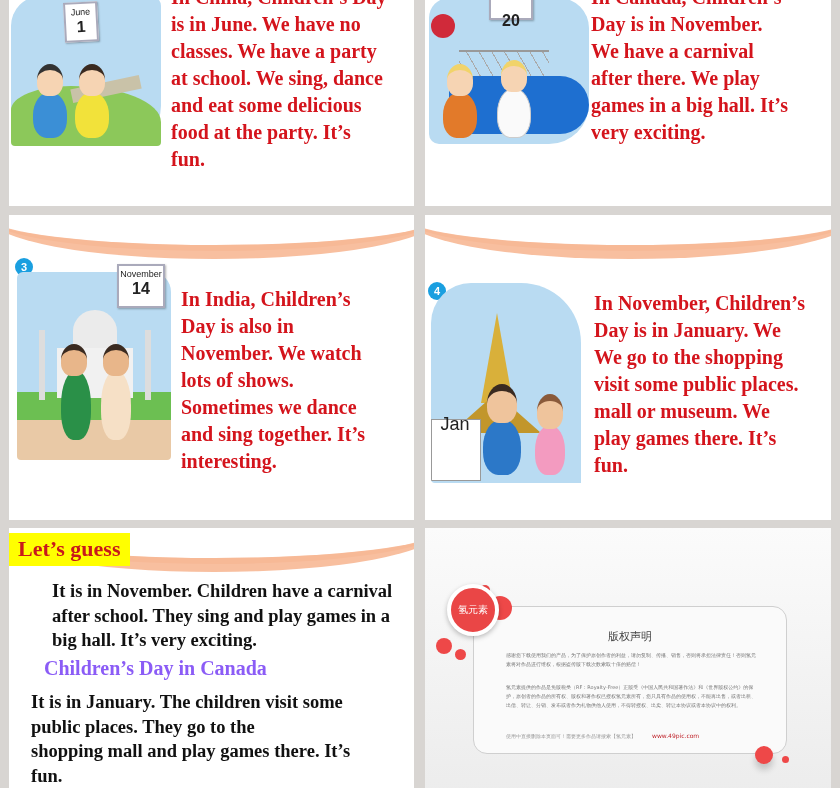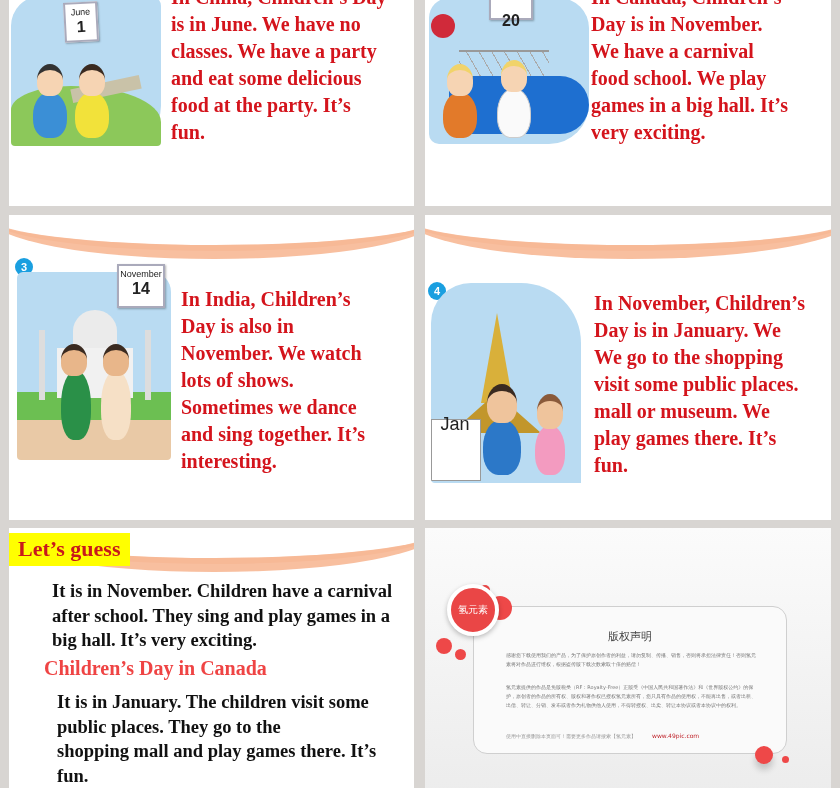--- a/index.html
+++ b/index.html
@@ -18,21 +18,21 @@
   .story { position:absolute; color:#d4141c; font-weight:bold; font-size:20px; line-height:27px; }
   .scene { position:absolute; border-radius:4px; overflow:hidden; }
   .sky { position:absolute; inset:0; background:#b9dbf2; }
   .cal { position:absolute; background:#fff; border:2px solid #aab; text-align:center; font-family:"Liberation Sans", sans-serif; color:#222; box-shadow:1px 1px 2px rgba(0,0,0,.3);}
   .cal .m { font-size:9px; display:block; line-height:11px; margin-top:3px;}
   .cal .d { font-size:16px; font-weight:bold; display:block; line-height:18px; }
   .badge { position:absolute; width:18px; height:18px; border-radius:50%; background:#1a9fe0; color:#fff; font-family:"Liberation Sans", sans-serif; font-size:11px; font-weight:bold; text-align:center; line-height:18px; }
   .kid { position:absolute; border-radius:50% 50% 40% 40%; }
   .guess-label { position:absolute; left:0; top:5px; background:#ffff00; color:#c8181c; font-weight:bold; font-size:22px; padding:3px 10px 4px 9px; }
   .black-text { position:absolute; color:#111; font-weight:bold; font-size:18.5px; line-height:24.5px; }
-  .blue-text { position:absolute; color:#ef4444; font-weight:bold; font-size:20px; }
+  .blue-text { position:absolute; color:#8b5cf6; font-weight:bold; font-size:20px; }
   .card { position:absolute; left:48px; top:78px; width:312px; height:146px; border:1.5px solid #cfcfcf; border-radius:14px; background:#fafafa; }
   .card-title { position:absolute; left:0; right:0; top:22px; text-align:center; font-family:"DejaVu Sans", sans-serif; font-size:11px; color:#444; }
   .card-p { position:absolute; left:32px; width:250px; font-family:"DejaVu Sans", sans-serif; font-size:5px; line-height:9px; color:#777; }
   .card-foot { position:absolute; left:32px; top:126px; font-family:"DejaVu Sans", sans-serif; font-size:5px; color:#999; }
   .card-url { position:absolute; left:178px; top:125px; font-family:"DejaVu Sans", sans-serif; font-size:6px; color:#c0262d; }
   .dot { position:absolute; border-radius:50%; background:#ee4848; }
   .logo { position:absolute; left:22px; top:56px; width:44px; height:44px; border-radius:50%; background:#ea4646; border:4px solid #fff; box-shadow:0 2px 5px rgba(0,0,0,.25); color:#fff; font-family:"DejaVu Sans", sans-serif; font-size:10px; text-align:center; line-height:44px; }
 </style>
 </head>
 <body>
@@ -48,20 +48,21 @@
     <div class="kid" style="left:68px;bottom:50px;width:26px;height:26px;background:#f6d4b3;border-top:6px solid #3a2a20;"></div>
   </div>
   <div class="cal" style="left:55px;top:12px;width:30px;height:36px;transform:rotate(-3deg);">
     <span class="m">June</span>
     <span class="d">1</span>
   </div>
   <div class="story" style="left:162px; top:-6px; width:240px;">
     <div>In China, Children’s Day</div>
     <div>is in June. We have no</div>
     <div>classes. We have a party</div>
+    <div>at school. We sing, dance</div>
     <div>and eat some delicious</div>
     <div>food at the party. It’s</div>
     <div>fun.</div>
   </div>
 </div>
 
 <div class="panel p2">
   <div class="scene" style="left:4px; top:8px; width:160px; height:146px;">
     <div class="sky" style="border-radius:20px 30px 40px 10px;"></div>
     <div style="position:absolute;left:30px;top:52px;width:90px;height:30px;border-top:2px solid #999;background:repeating-linear-gradient(60deg,transparent 0 10px,#aaa 10px 11px);"></div>
@@ -72,21 +73,21 @@
     <div class="kid" style="left:68px;bottom:6px;width:32px;height:48px;background:#fafafa;border:1px solid #ccc;"></div>
     <div class="kid" style="left:72px;bottom:52px;width:26px;height:26px;background:#f6d4b3;border-top:6px solid #f1d36a;"></div>
   </div>
   <div class="cal" style="left:64px;top:0px;width:40px;height:26px;">
     <span class="d" style="margin-top:20px;">20</span>
   </div>
   <div class="story" style="left:166px; top:-6px; width:240px;">
     <div>In Canada, Children’s</div>
     <div>Day is in November.</div>
     <div>We have a carnival</div>
-    <div>food school. We play</div>
+    <div>after there. We play</div>
     <div>games in a big hall. It’s</div>
     <div>very exciting.</div>
   </div>
 </div>
 
 <div class="panel p3">
   <div class="swoosh2"></div>
   <div class="swoosh"></div>
   <div class="badge" style="left:6px;top:43px;">3</div>
   <div class="scene" style="left:8px; top:57px; width:154px; height:188px;">
@@ -148,21 +149,21 @@
 <div class="panel p5">
   <div class="swoosh2"></div>
   <div class="swoosh"></div>
   <div class="guess-label">Let’s guess</div>
   <div class="black-text" style="left:19px;top:51px;width:390px;margin-left:24px;">
     <div>It is in November. Children have a carnival</div>
     <div>after school. They sing and play games in a</div>
     <div>big hall. It’s very exciting.</div>
   </div>
   <div class="blue-text" style="left:35px;top:129px;">Children’s Day in Canada</div>
-  <div class="black-text" style="left:22px;top:162px;width:390px;margin-left:26px;">
+  <div class="black-text" style="left:22px;top:162px;width:390px;">
     <div>It is in January. The children visit some</div>
     <div>public places. They go to the</div>
     <div>shopping mall and play games there. It’s</div>
     <div>fun.</div>
   </div>
 </div>
 
 <div class="panel p6">
   <div class="card">
     <div class="card-title">版权声明</div>

